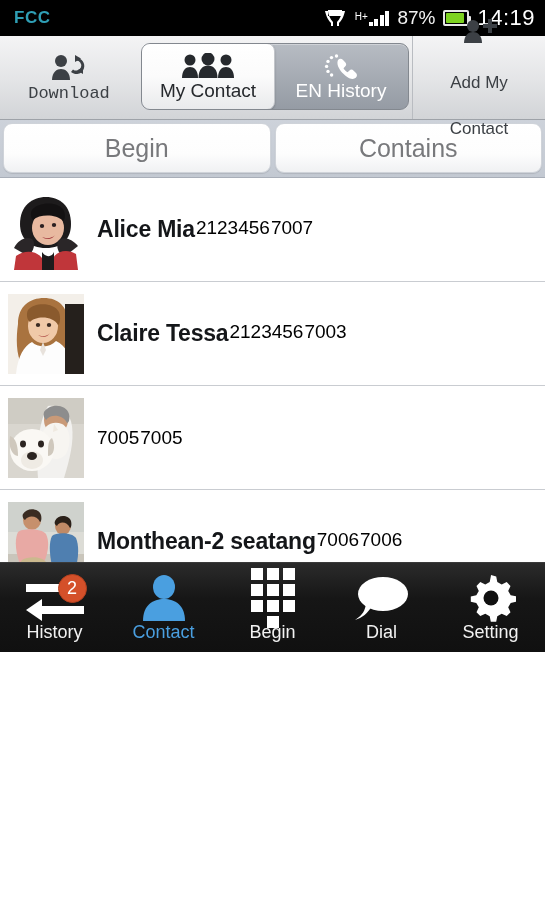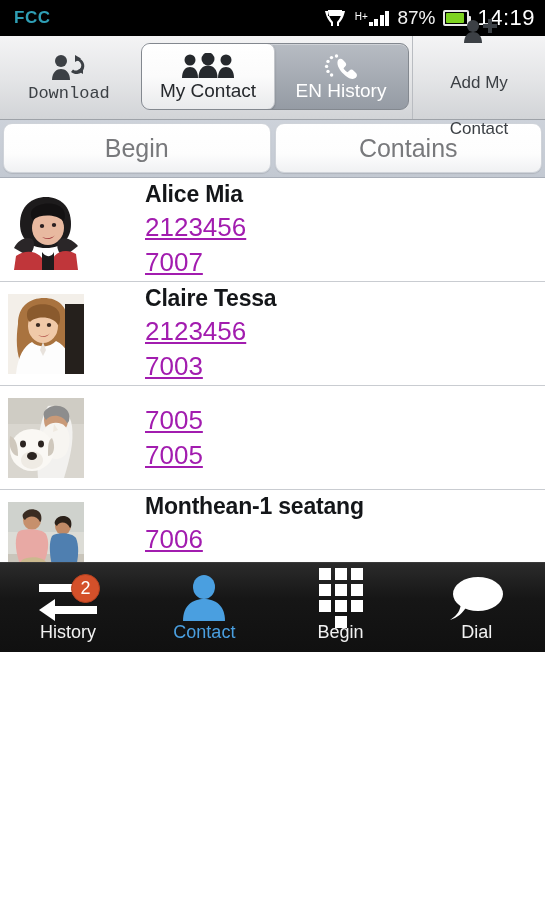--- a/index.html
+++ b/index.html
@@ -98,23 +98,23 @@
   .list { flex: 1 1 auto; background: #dfe5ec; overflow: hidden; position: relative; }
   .row {
     height: 104px; background: #fff; display: flex; align-items: center;
     border-bottom: 1px solid #c9ccd1; padding: 0 8px 0 8px;
   }
   .avatar {
     width: 76px; height: 80px; flex: 0 0 76px; overflow: hidden;
     background: #ffffff; margin-right: 13px; position: relative;
   }
   .avatar svg { display: block; width: 100%; height: 100%; }
-  .info { display: flex; flex-direction: column; justify-content: space-between; gap: 1px; margin-left: 48px; }
+  .info { display: flex; flex-direction: row; justify-content: space-between; gap: 1px; }
   .cname { font-size: 23px; font-weight: bold; color: #141619; letter-spacing: -.2px; line-height: 1.25; }
-  .cnum  { font-size: 26px; color: #a21caf; line-height: 1.32; text-decoration: underline; }
+  .cnum  { font-size: 19px; color: #000000; line-height: 1.32; }
 
   
   .tabbar {
     flex: 0 0 90px; height: 90px;
     background: linear-gradient(180deg,#2b2b2b 0%, #161616 40%, #101010 100%);
     display: flex; align-items: stretch; border-top: 1px solid #3a3a3a;
   }
   .tab {
     flex: 1 1 20%; display: flex; flex-direction: column;
     align-items: center; justify-content: center; position: relative;
@@ -315,21 +315,21 @@
           <path d="M10 30 C14 26 34 26 38 32 C42 40 40 52 36 60 L12 62 C8 52 6 38 10 30 Z" fill="#e8a9a4"></path>
           <path d="M14 58 C20 54 34 54 38 60 C40 68 38 76 34 80 L12 80 C10 72 10 62 14 58 Z" fill="#cbb98e"></path>
           <ellipse cx="55" cy="24" rx="8" ry="9" fill="#c08a66"></ellipse>
           <path d="M47 19 C50 12 61 13 63 19 C64 23 63 26 62 26 C59 19 51 19 49 24 C47 23 46 21 47 19 Z" fill="#2b2119"></path>
           <path d="M44 34 C48 30 64 30 68 36 C72 46 70 60 66 72 L46 72 C42 58 40 42 44 34 Z" fill="#4f7fb0"></path>
           <path d="M48 70 C54 66 64 66 68 72 L68 80 L46 80 Z" fill="#3c3a38"></path>
           <path d="M22 68 l-6 10 8 0 z" fill="#33312f"></path>
         </svg>
       </div>
       <div class="info">
-        <span class="cname">Monthean-1 seatang</span>
+        <span class="cname">Monthean-2 seatang</span>
         <span class="cnum">7006</span>
         <span class="cnum">7006</span>
       </div>
     </div>
 
   </div>
 
   <div class="tabbar">
 
     <div class="tab">
@@ -374,15 +374,24 @@
     <div class="tab">
       <span class="ic">
         <svg width="60" height="46" viewBox="0 0 60 46">
           <ellipse cx="31" cy="19" rx="25" ry="17" fill="#fff"></ellipse>
           <path d="M20 31 C16 38 10 43 3 45 C11 40 13 35 14 29 Z" fill="#fff"></path>
         </svg>
       </span>
       <span class="lbl">Dial</span>
     </div>
 
+    <div class="tab">
+      <span class="ic">
+        <svg width="50" height="48" viewBox="0 0 50 48">
+          <path d="M25 1 l5.2 1.4 1.1 5.5 4.4 2.5 5-2.3 3.8 3.8 -2.3 5 2.5 4.4 5.5 1.1 0 5.4 -5.5 1.1 -2.5 4.4 2.3 5 -3.8 3.8 -5-2.3 -4.4 2.5 -1.1 5.5 -5.4 0 -1.1-5.5 -4.4-2.5 -5 2.3 -3.8-3.8 2.3-5 -2.5-4.4 -5.5-1.1 0-5.4 5.5-1.1 2.5-4.4 -2.3-5 3.8-3.8 5 2.3 4.4-2.5 1.1-5.5 z" fill="#fff"></path>
+          <circle cx="25" cy="24" r="7.5" fill="#101010"></circle>
+        </svg>
+      </span>
+      <span class="lbl">Setting</span>
+    </div>
 
   </div>
 </div>
 
 </body></html>

